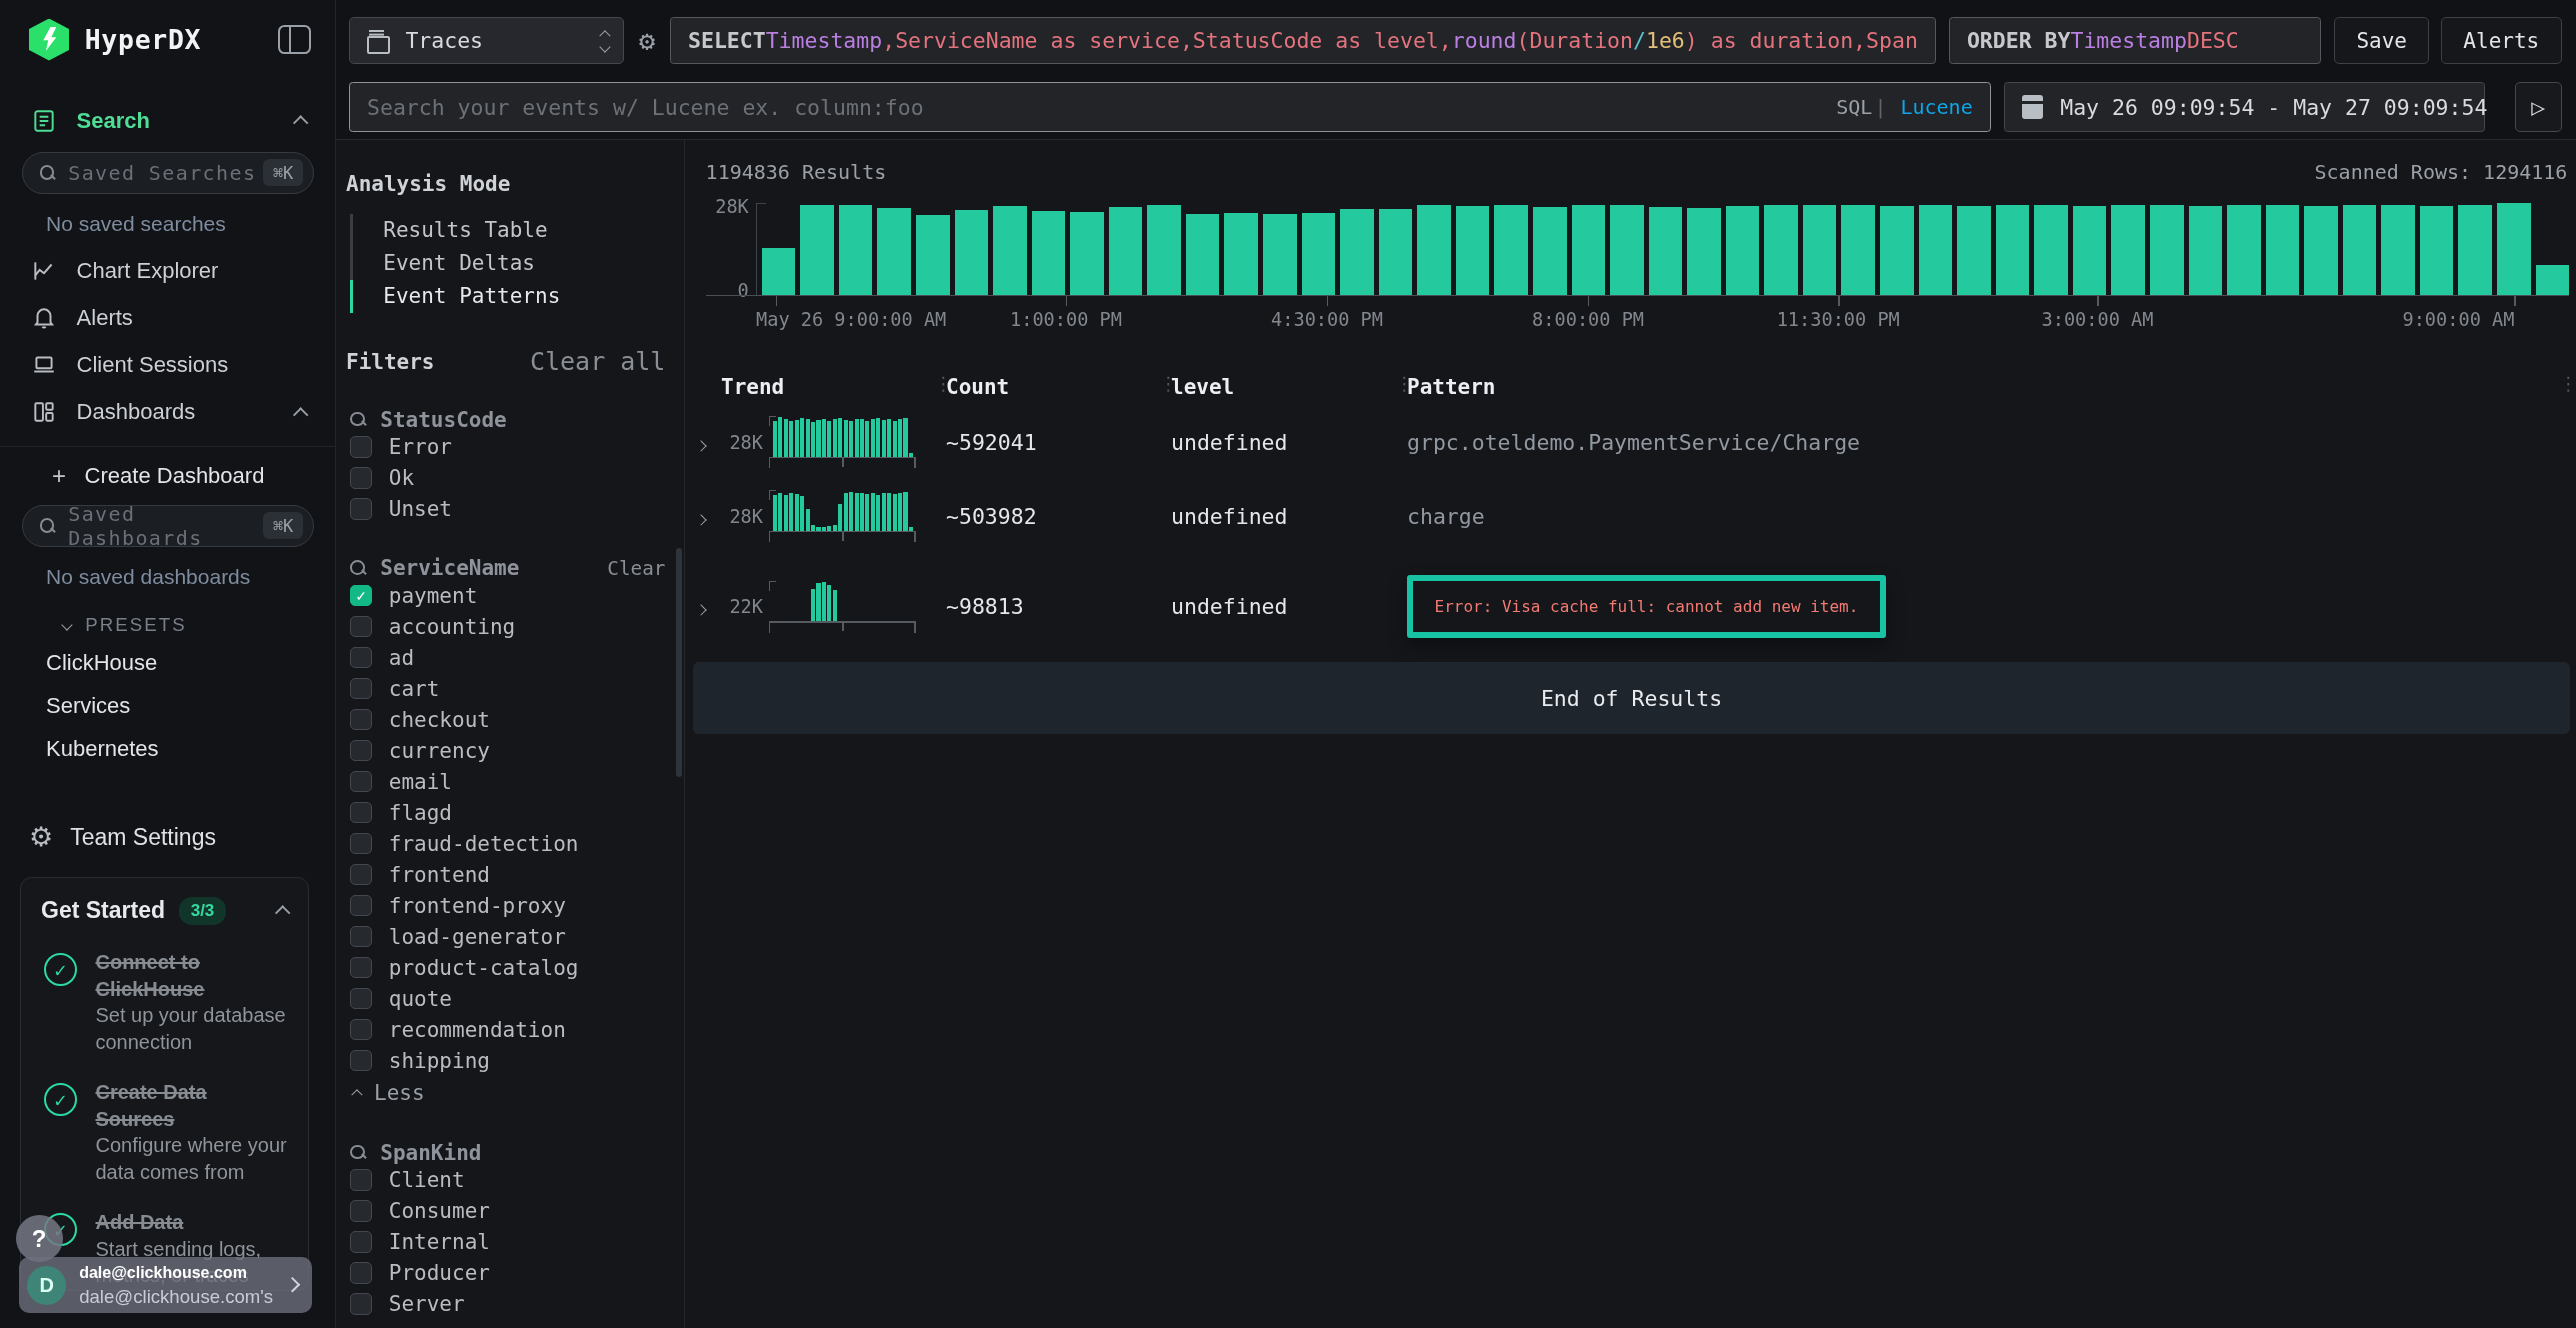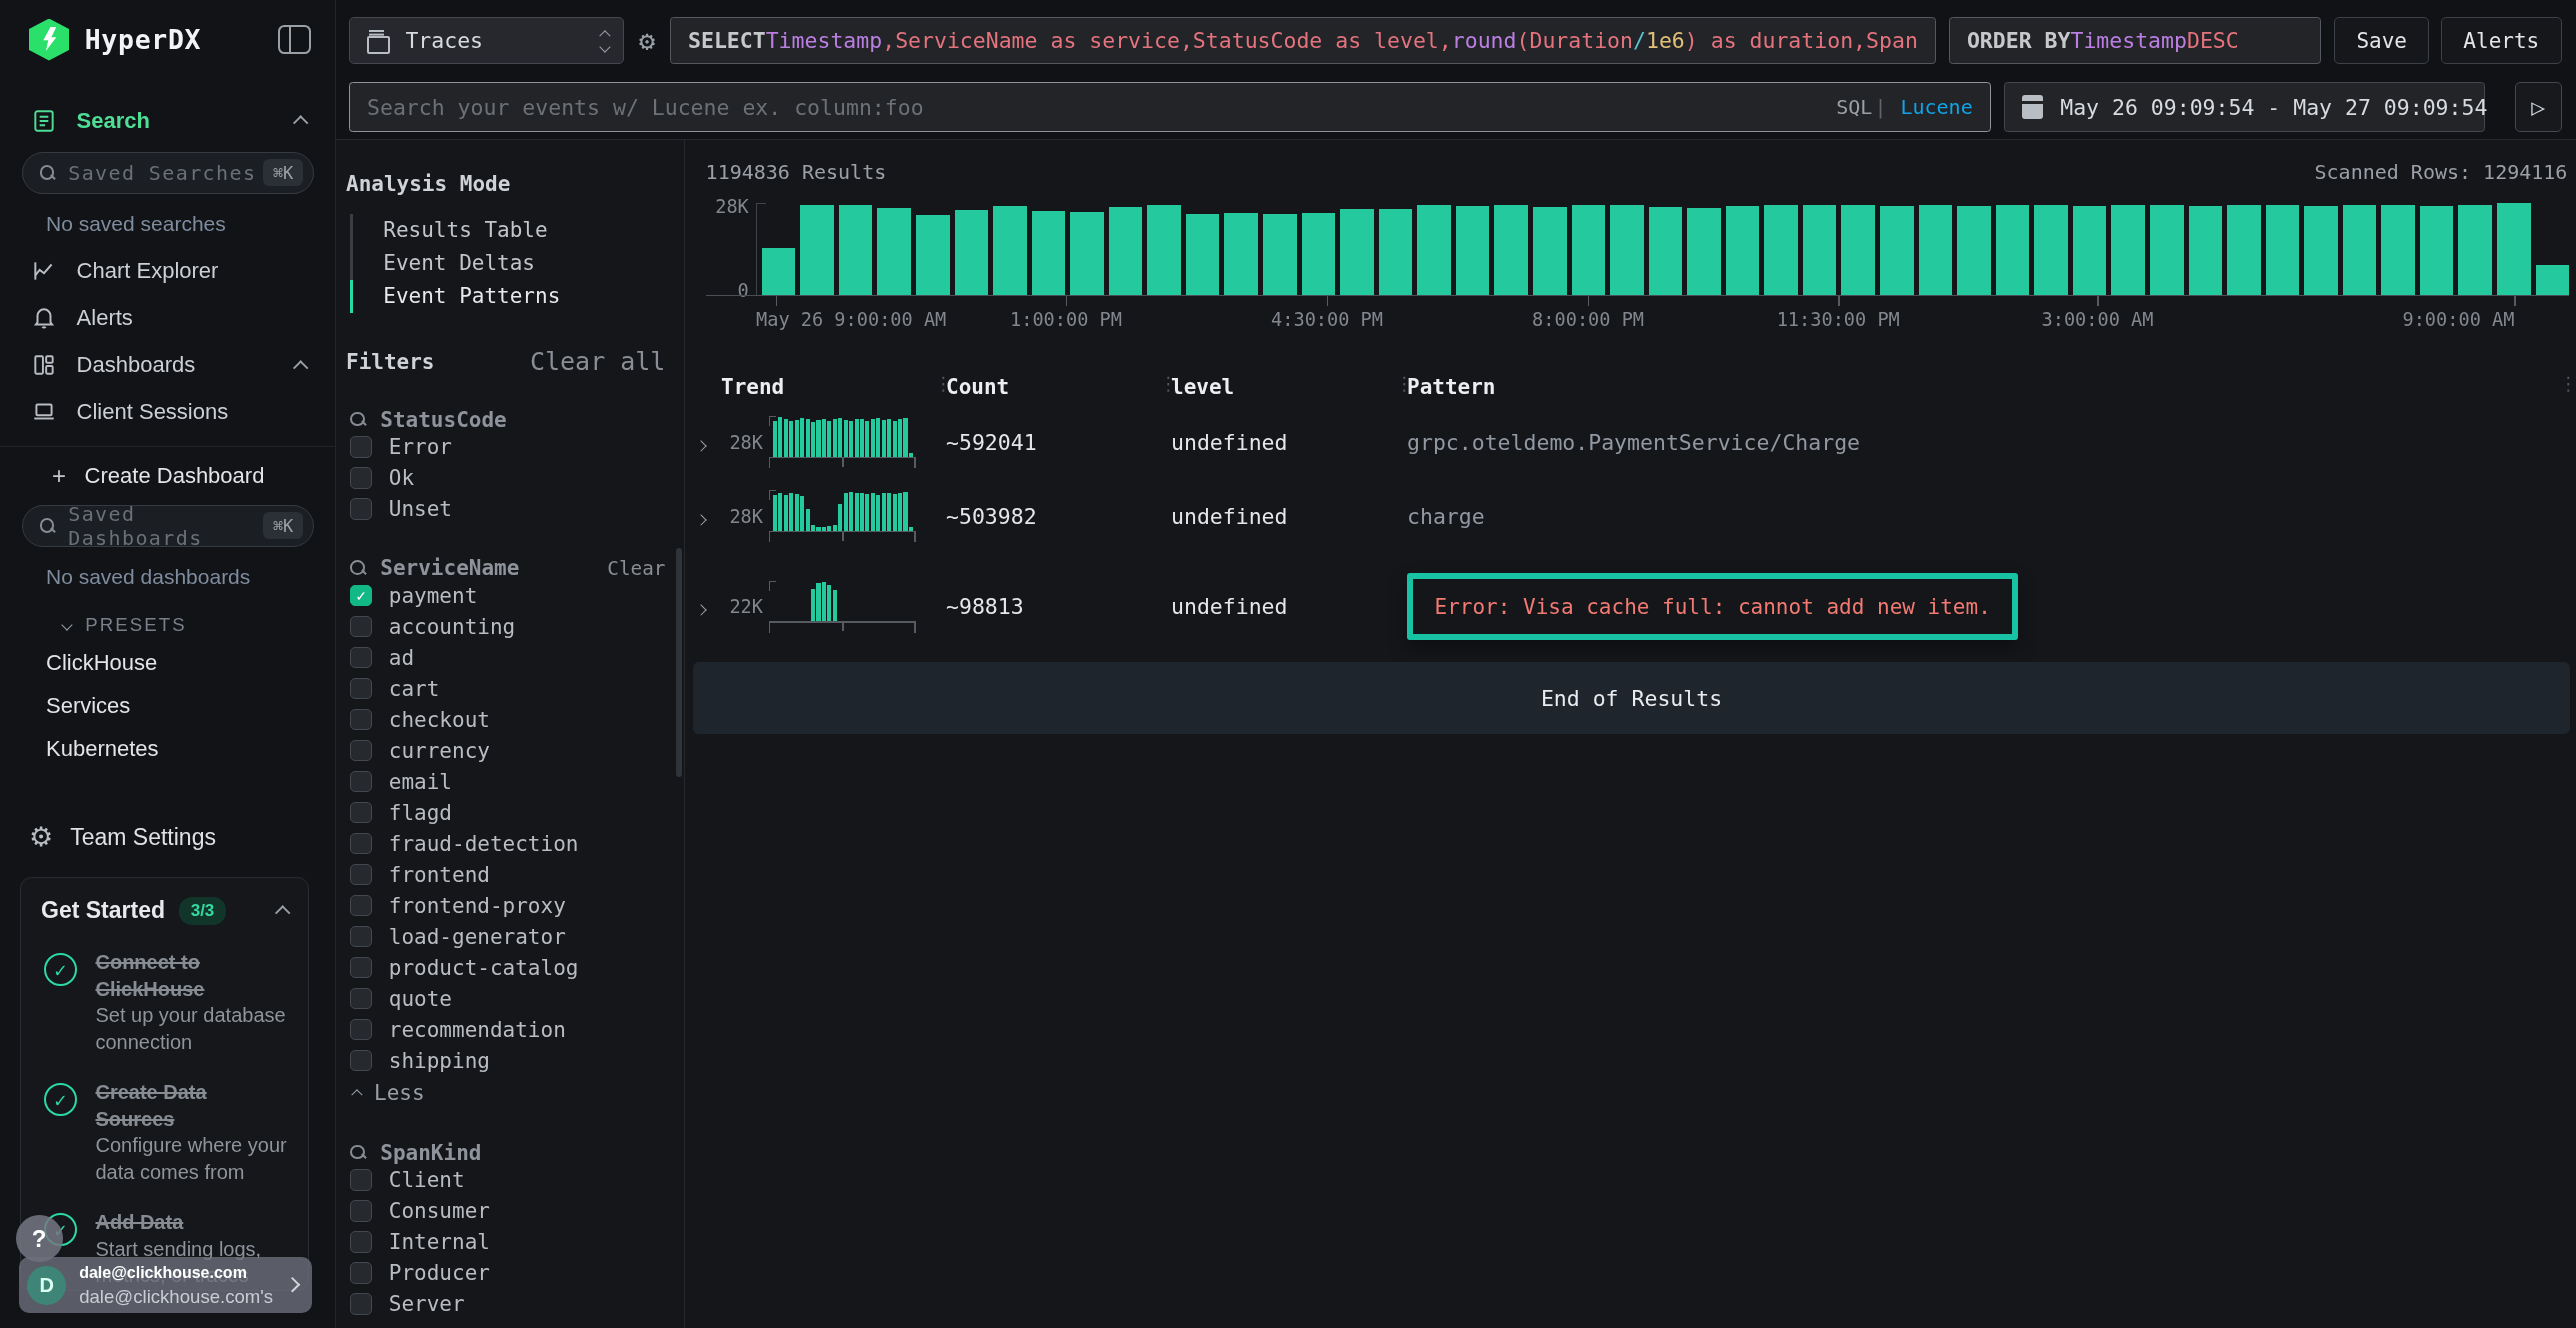--- a/index.html
+++ b/index.html
@@ -148,21 +148,21 @@
   .spark { position:relative; width:147px; height:52px; flex:0 0 auto; }
   .spark-bracket { position:absolute; left:0; top:0; width:7.2px; height:1.4px; background:#565a61; }
   .spark-bracket::after { content:""; position:absolute; left:0; top:0; width:1.4px; height:10px; background:#565a61; }
   .spark-bars { position:absolute; left:4.3px; right:2.9px; top:1.4px; bottom:11.4px; display:flex; align-items:flex-end; gap:1.4px; }
   .spark-bars .bar { flex:1 1 auto; background:#25c99e; }
   .spark-base { position:absolute; left:0; right:0; bottom:10px; height:1.4px; background:#565a61; }
   .spark-tick-l { position:absolute; left:0; bottom:0; width:1.4px; height:11.4px; background:#565a61; }
   .spark-tick-m { position:absolute; left:50%; bottom:1.4px; width:1.4px; height:10px; background:#565a61; }
   .spark-tick-r { position:absolute; right:0; bottom:0; width:1.4px; height:11.4px; background:#565a61; }
   .pattern-text { color:#9298a1; white-space:nowrap; overflow:hidden; text-overflow:ellipsis; }
-  .pattern-hl { display:inline-block; border:6.4px solid #17c3a3; border-radius:2.9px; padding:15.7px 21.5px; color:#f27a72; font-size:21px; box-shadow:0 8.6px 18.6px rgba(0,0,0,.35); white-space:nowrap; }
+  .pattern-hl { display:inline-block; border:6.4px solid #17c3a3; border-radius:2.9px; padding:15.7px 21.5px; color:#f27a72; font-size:16px; box-shadow:0 8.6px 18.6px rgba(0,0,0,.35); white-space:nowrap; }
   .rt-row.tall { height:107px; }
   .end-banner { position:absolute; left:5.7px; right:5.7px; top:522px; height:72px; background:#1f252d; border-radius:5.7px; display:flex; align-items:center; justify-content:center; font-size:21.5px; color:#e9ebee; }
 
   
   .icon svg { display:block; }
 </style>
 </head>
 <body>
 
 <div class="app">
@@ -204,41 +204,41 @@
           <span>Chart Explorer</span>
         </div>
         <div class="nav-item">
           <span class="icon">
             <svg width="26" height="26" viewBox="0 0 24 24" fill="none" stroke="#b9bdc3" stroke-width="1.8">
               <path d="M6 16V10a6 6 0 0 1 12 0v6l1.5 2h-15z"></path>
               <path d="M10.5 20a1.8 1.8 0 0 0 3 0"></path>
             </svg>
           </span>
           <span>Alerts</span>
+        </div>
+        <div class="nav-item">
+          <span class="icon">
+            <svg width="26" height="26" viewBox="0 0 24 24" fill="none" stroke="#b9bdc3" stroke-width="1.8">
+              <rect x="5" y="5" width="14" height="10" rx="1"></rect>
+              <path d="M3 18h18"></path>
+            </svg>
+          </span>
+          <span>Client Sessions</span>
         </div>
         <div class="nav-item">
           <span class="icon">
             <svg width="26" height="26" viewBox="0 0 24 24" fill="none" stroke="#b9bdc3" stroke-width="1.8">
               <rect x="4" y="4" width="7" height="16" rx="1"></rect>
               <rect x="14" y="4" width="6" height="6" rx="1"></rect>
               <rect x="14" y="13" width="6" height="7" rx="1"></rect>
             </svg>
           </span>
           <span>Dashboards</span>
           <span class="spacer"></span>
           <span class="chev up"></span>
-        </div>
-        <div class="nav-item">
-          <span class="icon">
-            <svg width="26" height="26" viewBox="0 0 24 24" fill="none" stroke="#b9bdc3" stroke-width="1.8">
-              <rect x="5" y="5" width="14" height="10" rx="1"></rect>
-              <path d="M3 18h18"></path>
-            </svg>
-          </span>
-          <span>Client Sessions</span>
         </div>
       </div>
     <div class="side-divider"></div>
 
     <div class="create-dash">
       <span class="plus">+</span>
       <span>Create Dashboard</span>
     </div>
 
     <div class="pill">

